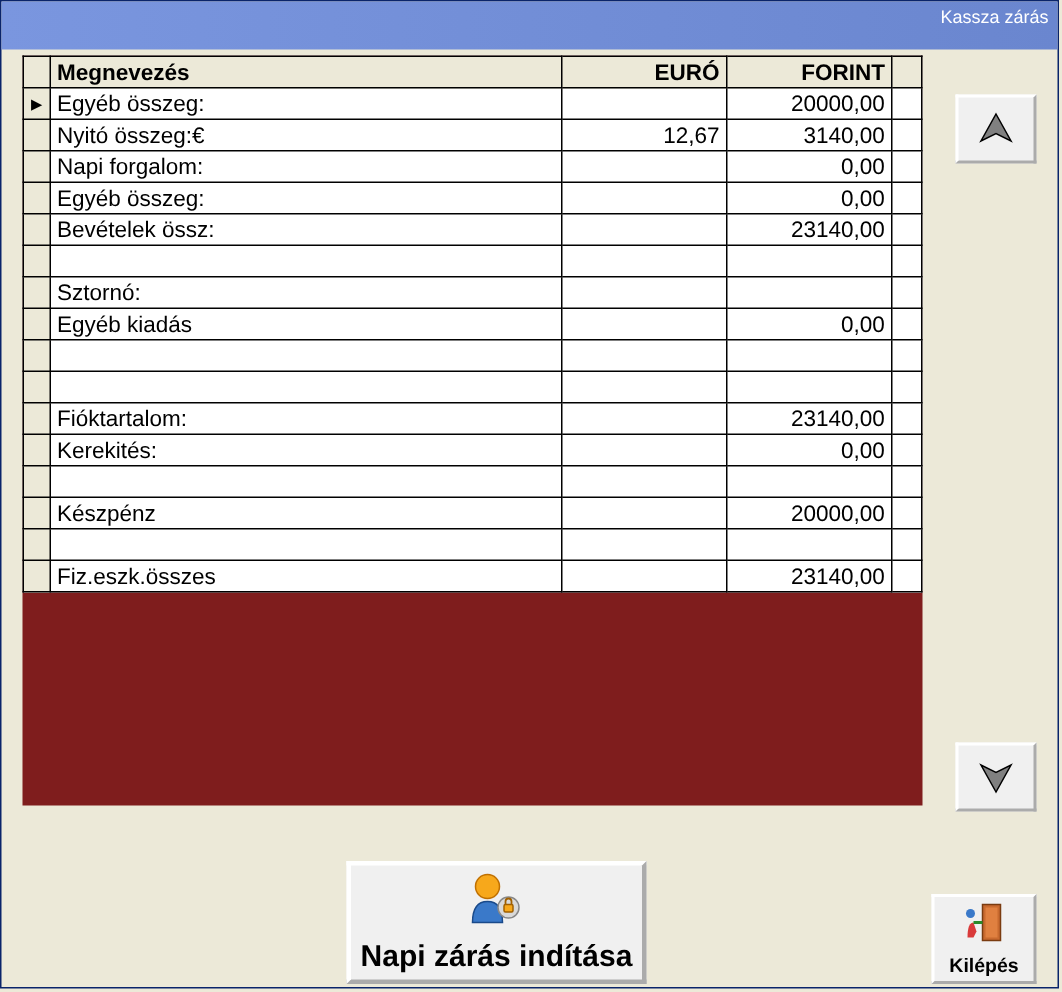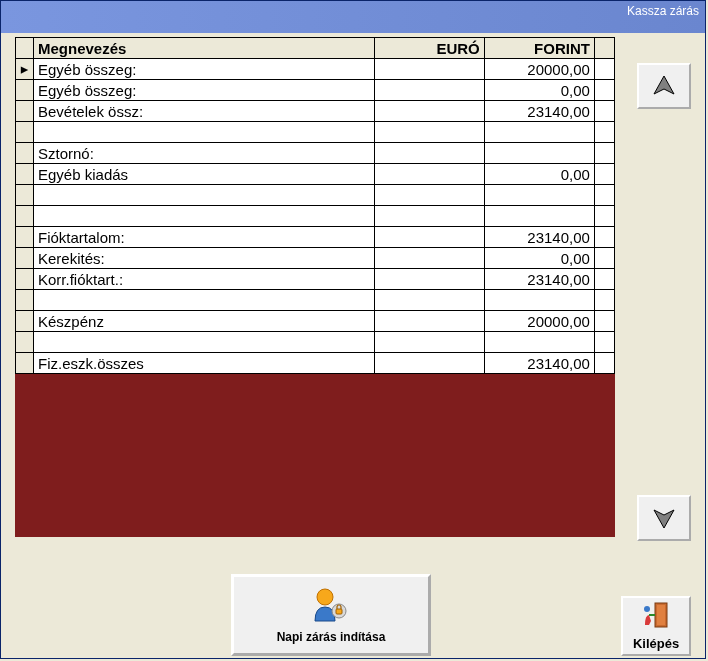--- a/index.html
+++ b/index.html
@@ -100,21 +100,21 @@
       bottom: 0;
       width: 200px;
       height: 82px;
       background: #f0f0f0;
       border: 3px outset #fff;
       display: flex;
       flex-direction: column;
       align-items: center;
       justify-content: center;
       cursor: pointer;
-      font-size: 12px;
+      font-size: 20px;
       font-weight: bold;
     }
     .main-btn .icon { margin-bottom: 4px; }
     .exit-btn {
       position: absolute;
       right: 14px;
       bottom: 0;
       width: 70px;
       height: 60px;
       background: #f0f0f0;
@@ -152,20 +152,34 @@
         <tbody id="grid-body">
             <tr>
               <td class="col-mark row-marker" style="background: rgb(236, 233, 216);">▸</td>
               <td class="col-name">Egyéb összeg:</td>
               <td class="col-euro"></td>
               <td class="col-forint">20000,00</td>
               <td class="col-end"></td>
             </tr>
             <tr>
               <td class="col-mark row-marker" style="background: rgb(236, 233, 216);"></td>
+              <td class="col-name">Nyitó összeg:€</td>
+              <td class="col-euro">12,67</td>
+              <td class="col-forint">3140,00</td>
+              <td class="col-end"></td>
+            </tr>
+            <tr>
+              <td class="col-mark row-marker" style="background: rgb(236, 233, 216);"></td>
+              <td class="col-name">Napi forgalom:</td>
+              <td class="col-euro"></td>
+              <td class="col-forint">0,00</td>
+              <td class="col-end"></td>
+            </tr>
+            <tr>
+              <td class="col-mark row-marker" style="background: rgb(236, 233, 216);"></td>
               <td class="col-name">Egyéb összeg:</td>
               <td class="col-euro"></td>
               <td class="col-forint">0,00</td>
               <td class="col-end"></td>
             </tr>
             <tr>
               <td class="col-mark row-marker" style="background: rgb(236, 233, 216);"></td>
               <td class="col-name">Bevételek össz:</td>
               <td class="col-euro"></td>
               <td class="col-forint">23140,00</td>
@@ -211,27 +225,20 @@
               <td class="col-name">Fióktartalom:</td>
               <td class="col-euro"></td>
               <td class="col-forint">23140,00</td>
               <td class="col-end"></td>
             </tr>
             <tr>
               <td class="col-mark row-marker" style="background: rgb(236, 233, 216);"></td>
               <td class="col-name">Kerekités:</td>
               <td class="col-euro"></td>
               <td class="col-forint">0,00</td>
-              <td class="col-end"></td>
-            </tr>
-            <tr>
-              <td class="col-mark row-marker" style="background: rgb(236, 233, 216);"></td>
-              <td class="col-name">Korr.fióktart.:</td>
-              <td class="col-euro"></td>
-              <td class="col-forint">23140,00</td>
               <td class="col-end"></td>
             </tr>
             <tr>
               <td class="col-mark row-marker" style="background: rgb(236, 233, 216);"></td>
               <td class="col-name"></td>
               <td class="col-euro"></td>
               <td class="col-forint"></td>
               <td class="col-end"></td>
             </tr>
             <tr>

